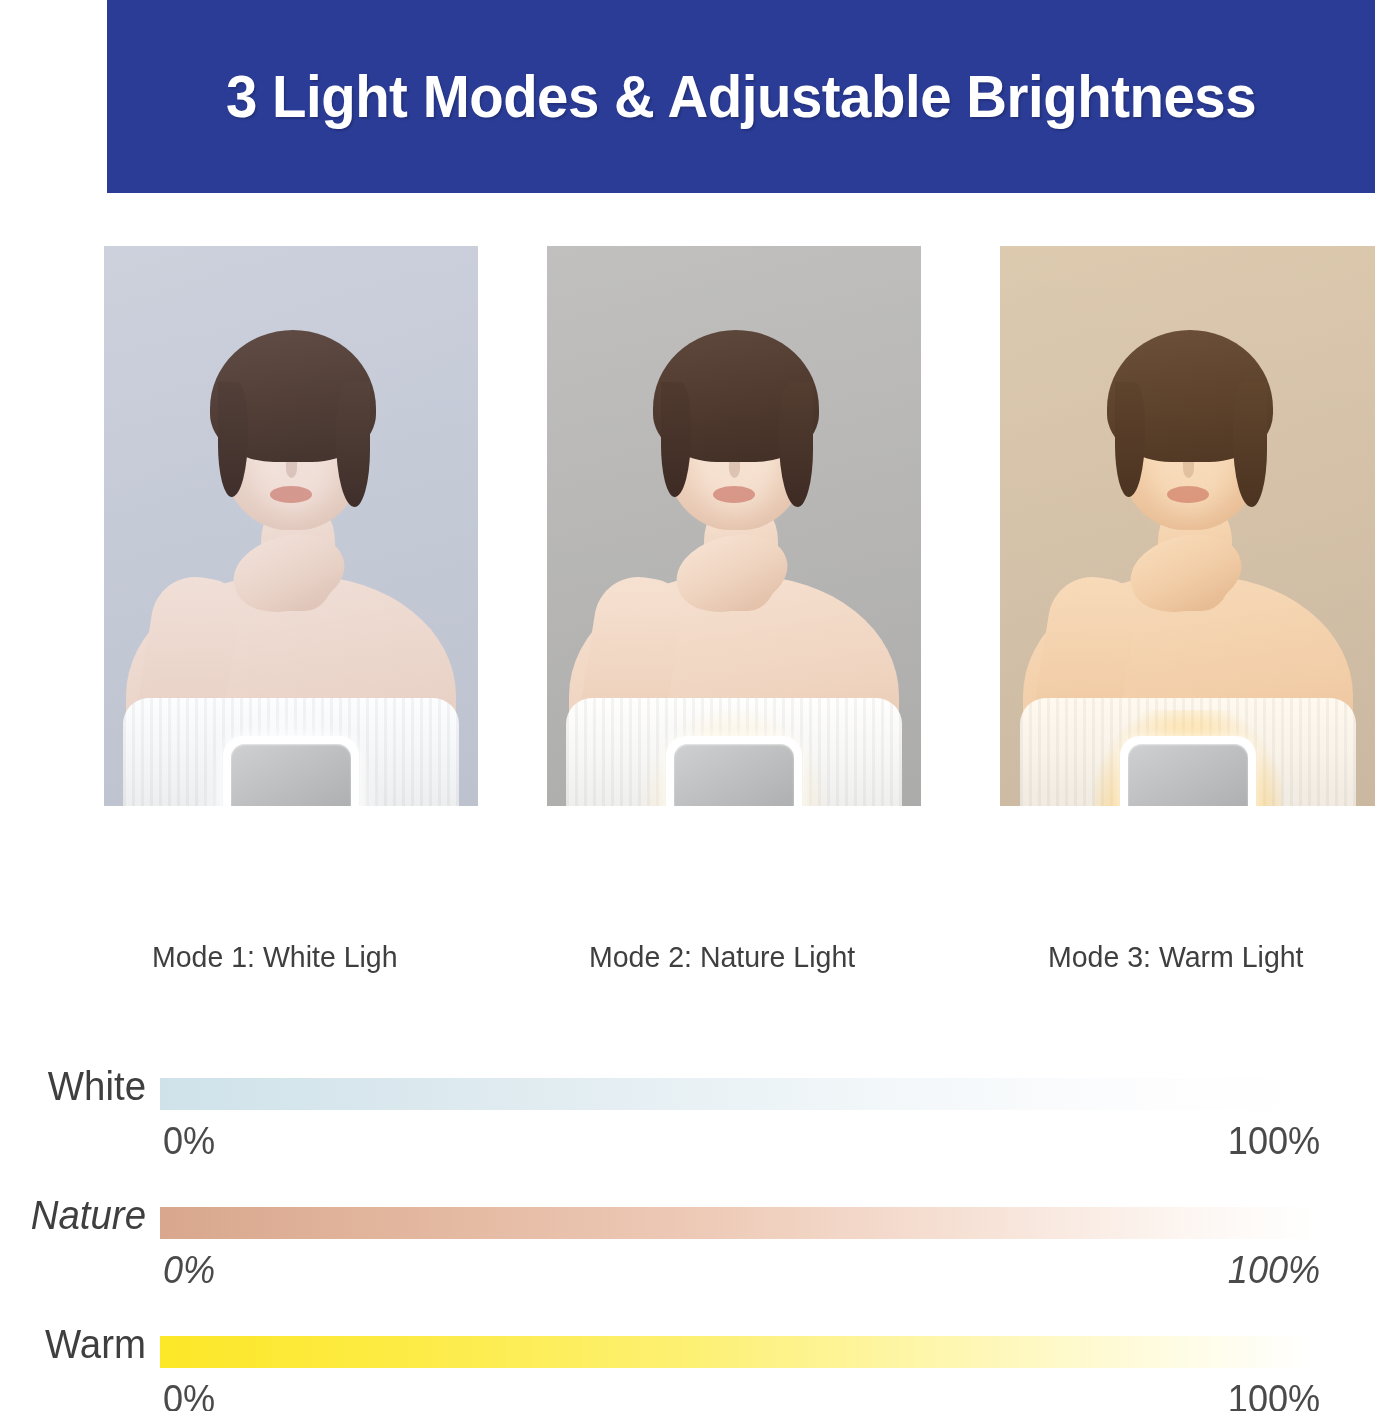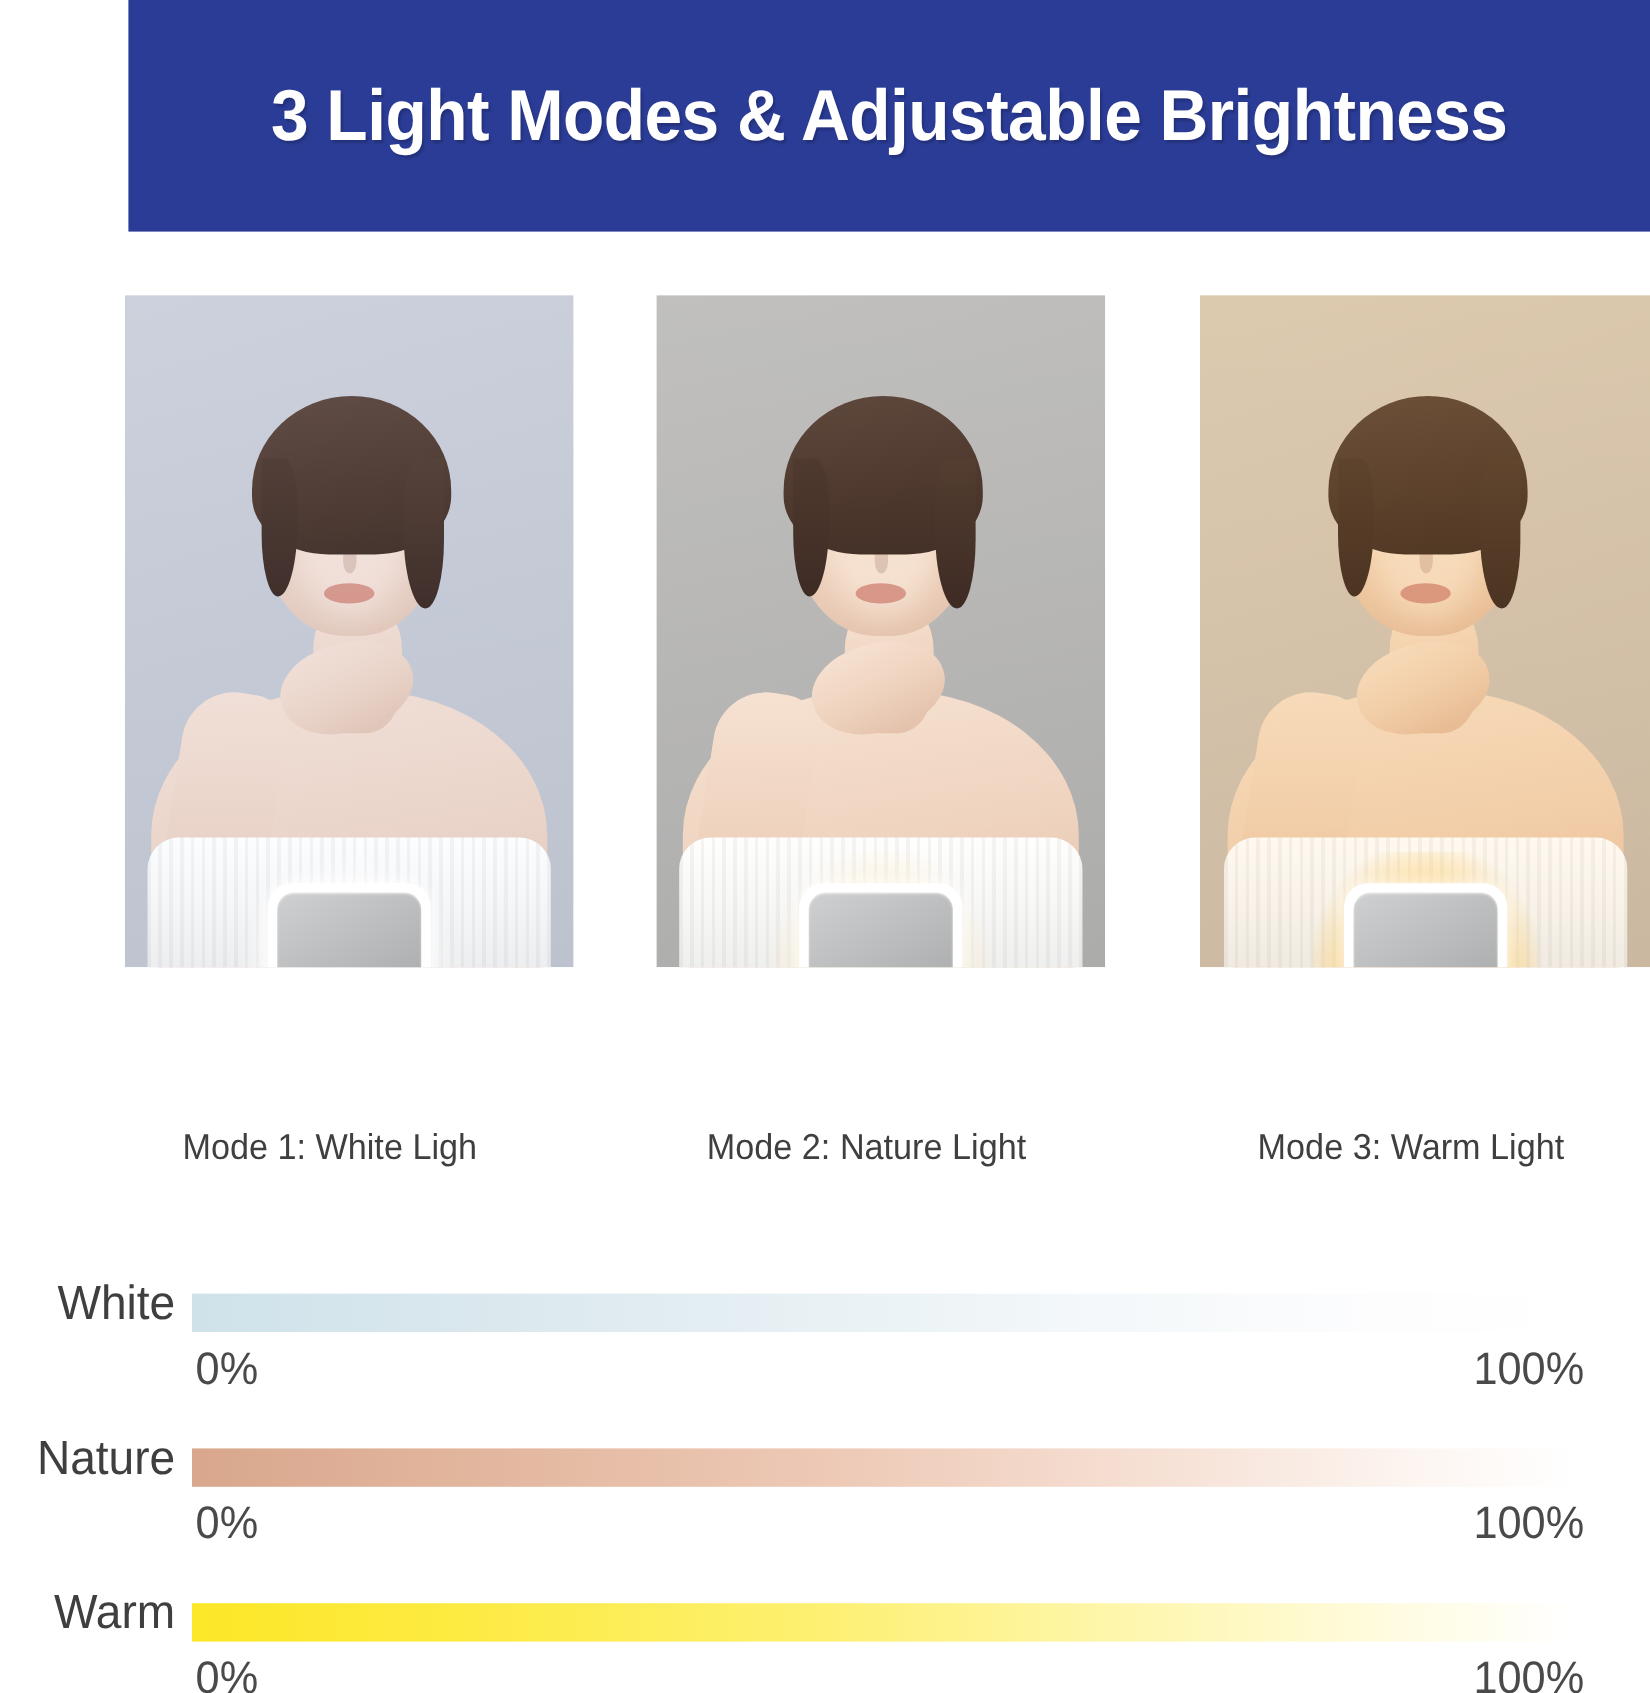--- a/index.html
+++ b/index.html
@@ -254,21 +254,21 @@
   
   #slider-section {
     position: absolute;
     left: 0;
     top: 1050px;
     width: 1375px;
     height: 361px;
   }
   .slider-group { position: absolute; left: 0; width: 1375px; height: 120px; }
   #slider-group-white  { top: 0;   }
-  #slider-group-nature { top: 129px; }
+  #slider-group-nature { top: 129px; font-style: italic; }
   #slider-group-warm   { top: 258px; }
 
   .slider-name {
     position: absolute;
     left: 0;
     top: 14px;
     width: 146px;
     text-align: right;
     font-family: "Liberation Sans", sans-serif;
     font-size: 40px;

